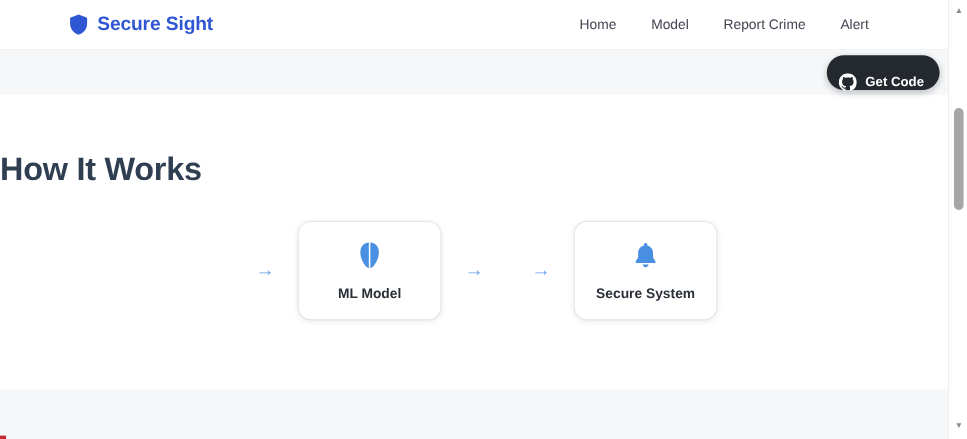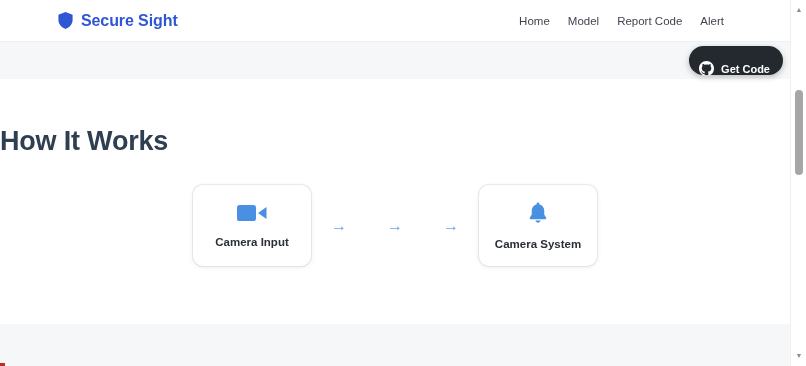--- a/index.html
+++ b/index.html
@@ -53,21 +53,21 @@
     font-size: 16px;
     font-weight: bold;
     color: #2f57d4;
     letter-spacing: -0.1px;
   }
   .nav {
     margin-left: auto;
     margin-right: 66px;
     display: flex;
     align-items: center;
-    gap: 18px;
+    gap: 29px;
   }
   .nav-link {
     font-size: 11.5px;
     color: #414550;
     text-decoration: none;
     white-space: nowrap;
   }
 
   
   .sub-band {
@@ -212,21 +212,21 @@
         <svg viewBox="0 0 24 26" width="17" height="19" xmlns="http://www.w3.org/2000/svg">
           <path d="M12 1 L22 5 L22 12 C22 18.5 17.5 23 12 25 C6.5 23 2 18.5 2 12 L2 5 Z" fill="#2f57d4"></path>
         </svg>
       </span>
       <span class="brand-name">Secure Sight</span>
     </div>
 
     <nav class="nav">
       <a class="nav-link" href="#">Home</a>
       <a class="nav-link" href="#">Model</a>
-      <a class="nav-link" href="#">Report Code</a>
+      <a class="nav-link" href="#">Report Crime</a>
       <a class="nav-link" href="#">Alert</a>
     </nav>
   </header>
 
   <div class="sub-band"></div>
 
   <button class="get-code-btn">
     <span class="gh-icon">
       <svg viewBox="0 0 16 16" width="15" height="15" xmlns="http://www.w3.org/2000/svg">
         <path fill="#ffffff" d="M8 0C3.58 0 0 3.58 0 8c0 3.54 2.29 6.53 5.47 7.59.4.07.55-.17.55-.38
@@ -239,48 +239,48 @@
       </svg>
     </span>
     <span class="get-code-label">Get Code</span>
   </button>
 
   <section class="section">
     <h1 class="section-title">How It Works</h1>
 
     <div class="steps">
 
+
+      <div class="arrow">→</div>
+
       <div class="card">
         <span class="card-icon">
-          <svg viewBox="0 0 30 20" width="30" height="20" xmlns="http://www.w3.org/2000/svg">
-            <rect x="0" y="2" width="19" height="16" rx="2.6" fill="#4a90e2"></rect>
-            <path d="M21 10 L29.5 4 L29.5 16 Z" fill="#4a90e2"></path>
+          <svg viewBox="0 0 24 26" width="22" height="24" xmlns="http://www.w3.org/2000/svg">
+            <path d="M11.3 1.2C7.4 1.2 3.6 4.4 3.6 10c0 6.6 4.2 13.1 7.7 14.6V1.2z" fill="#4a90e2"></path>
+            <path d="M12.7 1.2c3.9 0 7.7 3.2 7.7 8.8 0 6.6-4.2 13.1-7.7 14.6V1.2z" fill="#4a90e2"></path>
           </svg>
         </span>
-        <span class="card-label">Camera Input</span>
+        <span class="card-label">ML Model</span>
       </div>
-
-      <div class="arrow">→</div>
-
 
       <div class="arrow">→</div>
 
 
       <div class="arrow">→</div>
 
       <div class="card">
         <span class="card-icon">
           <svg viewBox="0 0 24 26" width="22" height="24" xmlns="http://www.w3.org/2000/svg">
             <path d="M12 1.5c-.9 0-1.6.7-1.6 1.6v.7C7.2 4.6 5.2 7.3 5.2 10.6v4.1L3.1 18.2
             c-.4.7.1 1.5.9 1.5h16c.8 0 1.3-.8.9-1.5l-2.1-3.5v-4.1c0-3.3-2-6-5.2-6.8v-.7
             c0-.9-.7-1.6-1.6-1.6z" fill="#4a90e2"></path>
             <path d="M9.3 21.1c.3 1.4 1.4 2.4 2.7 2.4s2.4-1 2.7-2.4z" fill="#4a90e2"></path>
           </svg>
         </span>
-        <span class="card-label">Camera System</span>
+        <span class="card-label">Secure System</span>
       </div>
 
     </div>
   </section>
 
   <div class="footer-band"></div>
 
   <div class="scrollbar">
     <div class="sb-arrow up">▲</div>
     <div class="sb-thumb"></div>

